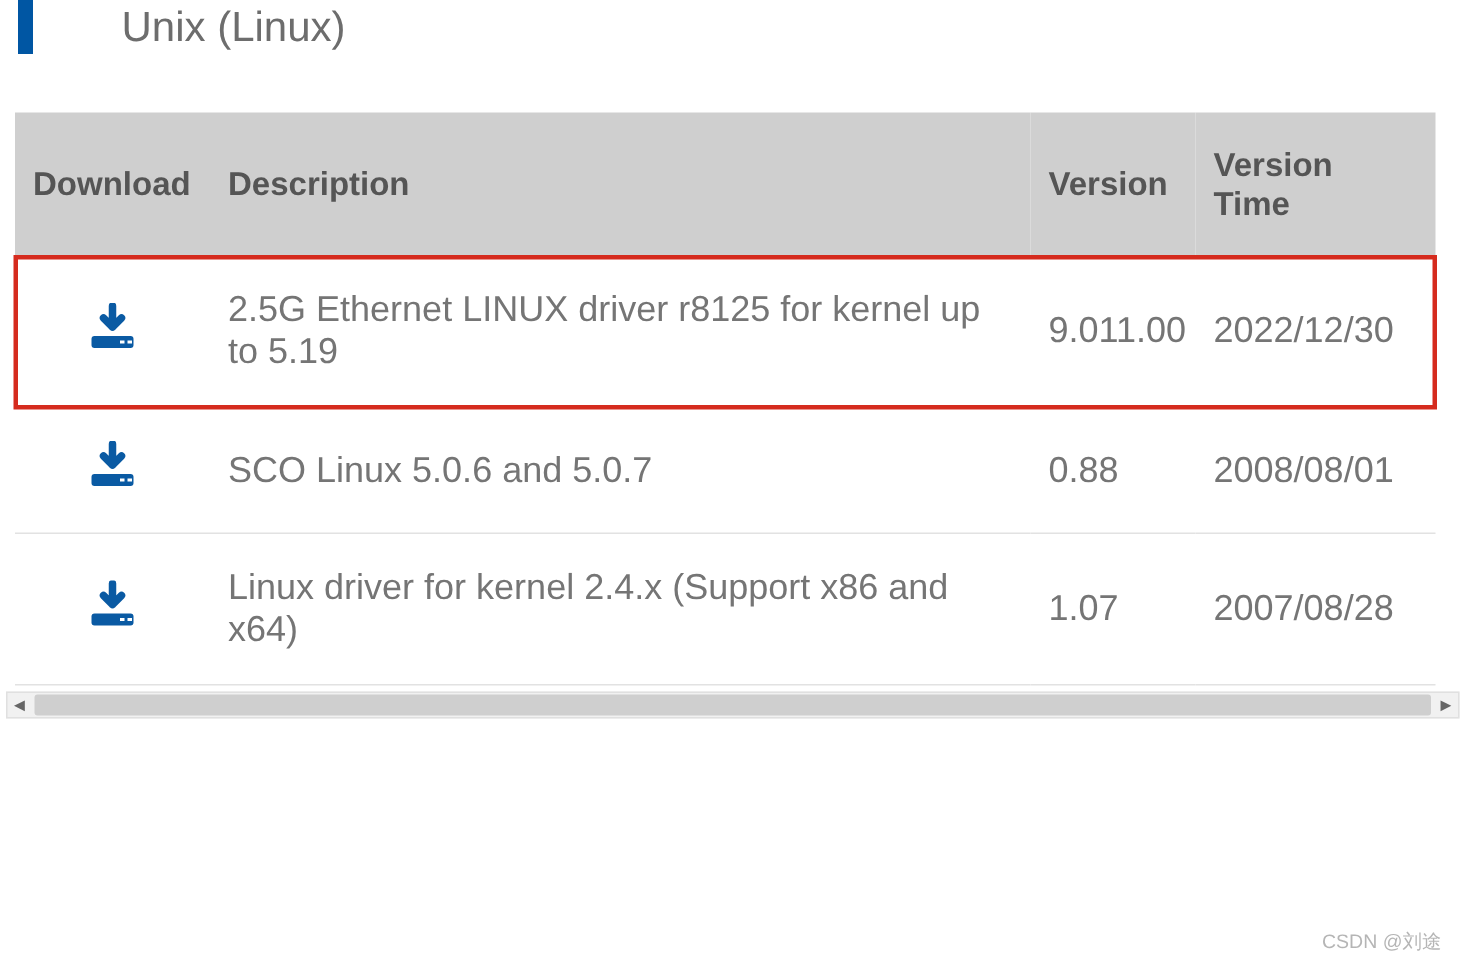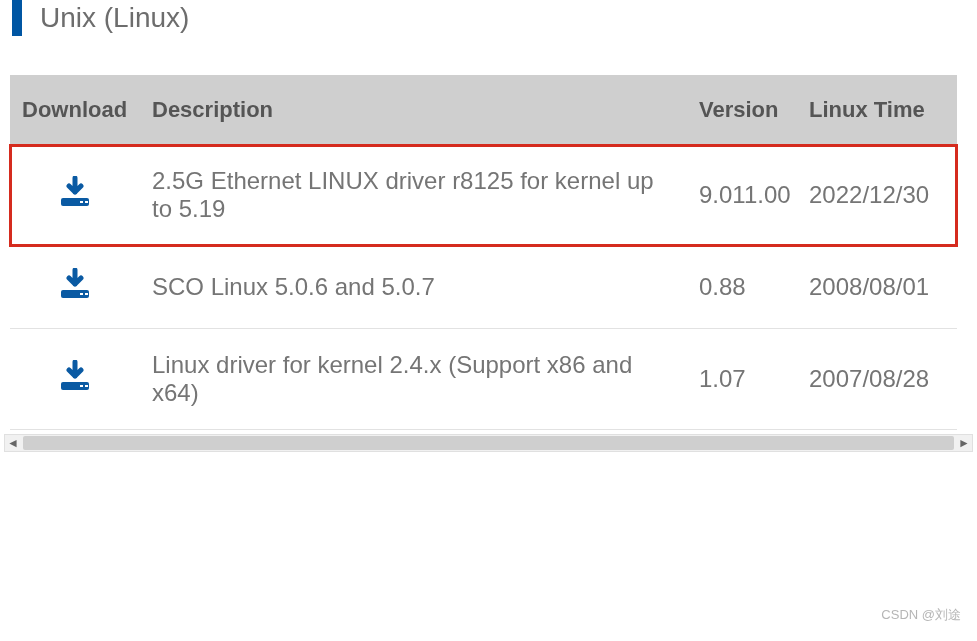--- a/index.html
+++ b/index.html
@@ -10,20 +10,21 @@
     body {
       font-family: "Helvetica Neue", Arial, sans-serif;
       background: #fff;
       padding: 0;
       width: 977px;
     }
     .header-section {
       display: flex;
       align-items: center;
       padding: 0 0 20px 12px;
+      gap: 41px;
     }
     .header-bar {
       width: 10px;
       height: 36px;
       background: #0056a3;
       margin-right: 18px;
     }
     .header-title {
       font-size: 28px;
       color: #6d6d6d;
@@ -99,21 +100,21 @@
     .scrollbar-thumb {
       flex: 1;
       height: 14px;
       background: #cfcfcf;
       margin: 0 2px;
       border-radius: 2px;
     }
     .watermark {
       position: absolute;
       right: 16px;
-      bottom: 17px;
+      bottom: 4px;
       font-size: 13px;
       color: rgba(120,120,120,0.55);
     }
     .page-container {
       position: relative;
       width: 977px;
       height: 641px;
     }
   </style>
 </head>
@@ -125,21 +126,21 @@
     <h1 class="header-title">Unix (Linux)</h1>
   </div>
 
   <div class="table-wrap">
     <table>
       <thead>
         <tr>
           <th class="col-download">Download</th>
           <th class="col-description">Description</th>
           <th class="col-version">Version</th>
-          <th class="col-update">Linux Time</th>
+          <th class="col-update">Version Time</th>
         </tr>
       </thead>
       <tbody id="table-body">
       <tr class="highlighted">
             <td class="download-cell"><span class="download-icon">
 <svg viewBox="0 0 34 32" xmlns="http://www.w3.org/2000/svg">
   <path d="M17 2 L17 16 M17 16 L11 10 M17 16 L23 10" stroke="#0a5aa3" stroke-width="5" fill="none" stroke-linecap="round" stroke-linejoin="round"></path>
   <rect x="3" y="22" width="28" height="8" rx="2" fill="#0a5aa3"></rect>
   <rect x="22" y="25" width="3" height="2" fill="#fff"></rect>
   <rect x="27" y="25" width="3" height="2" fill="#fff"></rect>

